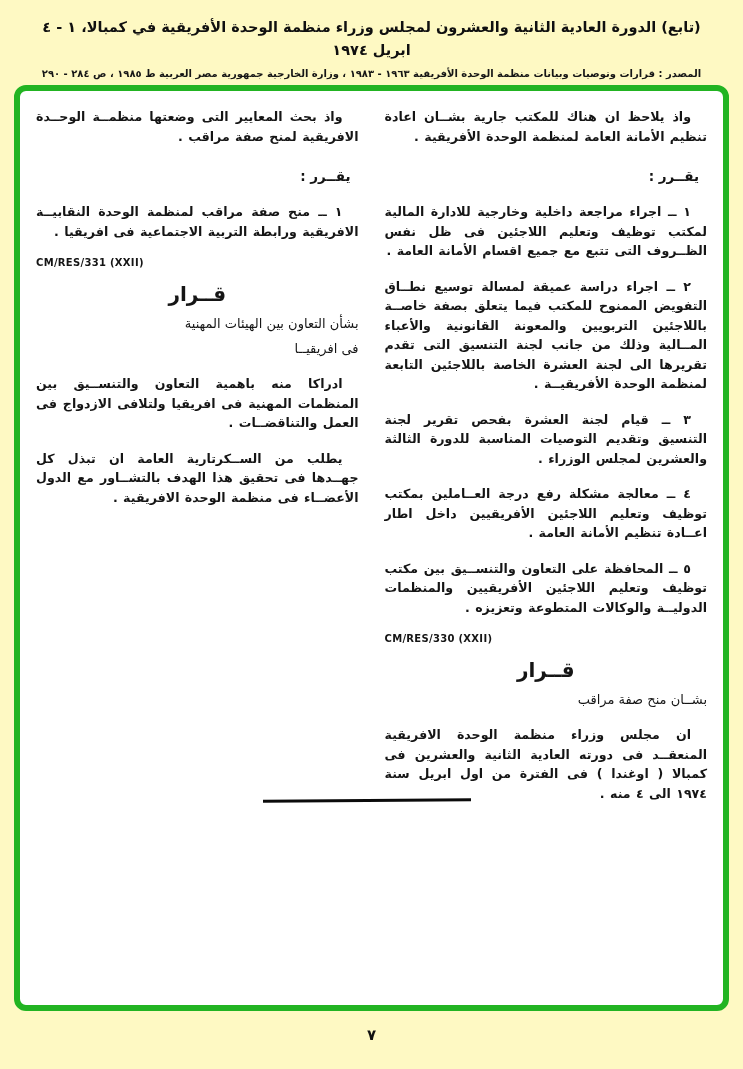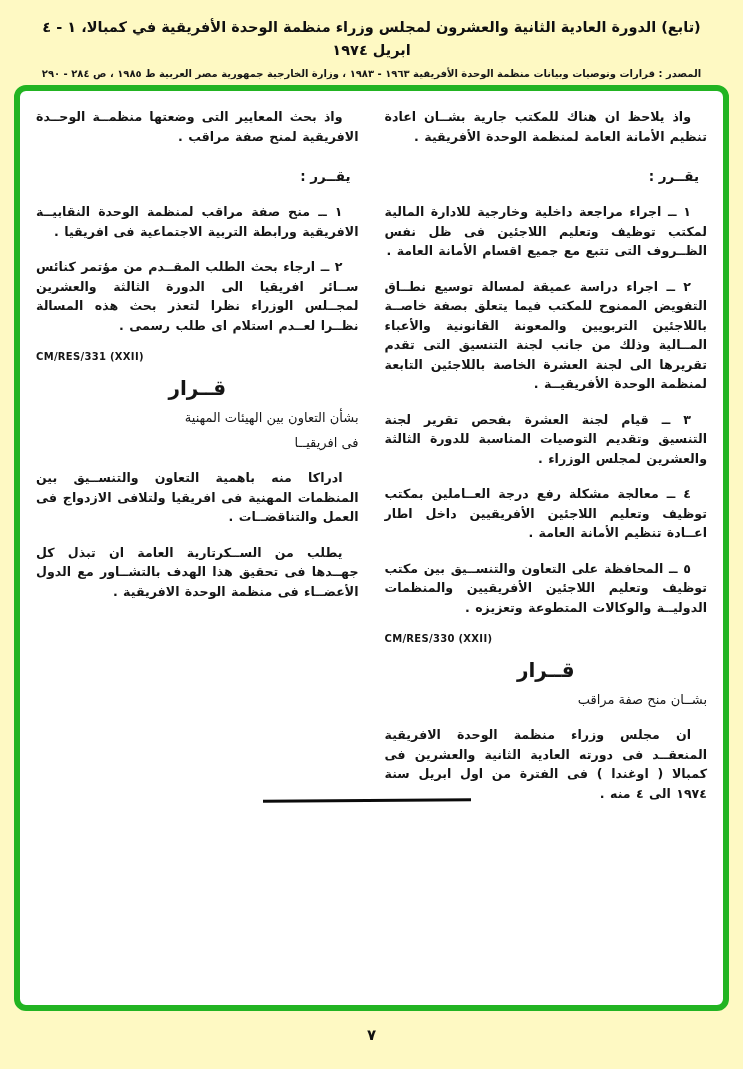--- a/index.html
+++ b/index.html
@@ -106,21 +106,20 @@
         <div class="res-id">CM/RES/330 (XXII)</div>
         <div class="res-title">قــرار</div>
         <div class="res-sub last">بشــان منح صفة مراقب</div>
         <p class="para">ان مجلس وزراء منظمة الوحدة الافريقية المنعقــد فى دورته العادية الثانية والعشرين فى كمبالا ( اوغندا ) فى الفترة من اول ابريل سنة ١٩٧٤ الى ٤ منه .</p>
       </section>
 
       <section class="col">
         <p class="para">واذ بحث المعايير التى وضعتها منظمــة الوحــدة الافريقية لمنح صفة مراقب .</p>
         <div class="decides">يقــرر :</div>
         <p class="para">١ ــ منح صفة مراقب لمنظمة الوحدة النقابيــة الافريقية ورابطة التربية الاجتماعية فى افريقيا .</p>
-        <p class="para">٢ ــ ارجاء بحث الطلب المقــدم من مؤتمر كنائس ســائر افريقيا الى الدورة الثالثة والعشرين لمجــلس الوزراء نظرا لتعذر بحث هذه المسالة نظــرا لعــدم استلام اى طلب رسمى .</p>
         <div class="res-id">CM/RES/331 (XXII)</div>
         <div class="res-title">قــرار</div>
         <div class="res-sub">بشأن التعاون بين الهيئات المهنية</div>
         <div class="res-sub last">فى افريقيــا</div>
         <p class="para">ادراكا منه باهمية التعاون والتنســيق بين المنظمات المهنية فى افريقيا ولتلافى الازدواج فى العمل والتناقضــات .</p>
         <p class="para">يطلب من الســكرتارية العامة ان تبذل كل جهــدها فى تحقيق هذا الهدف بالتشــاور مع الدول الأعضــاء فى منظمة الوحدة الافريقية .</p>
       </section>
 
     </div>
   </div>

